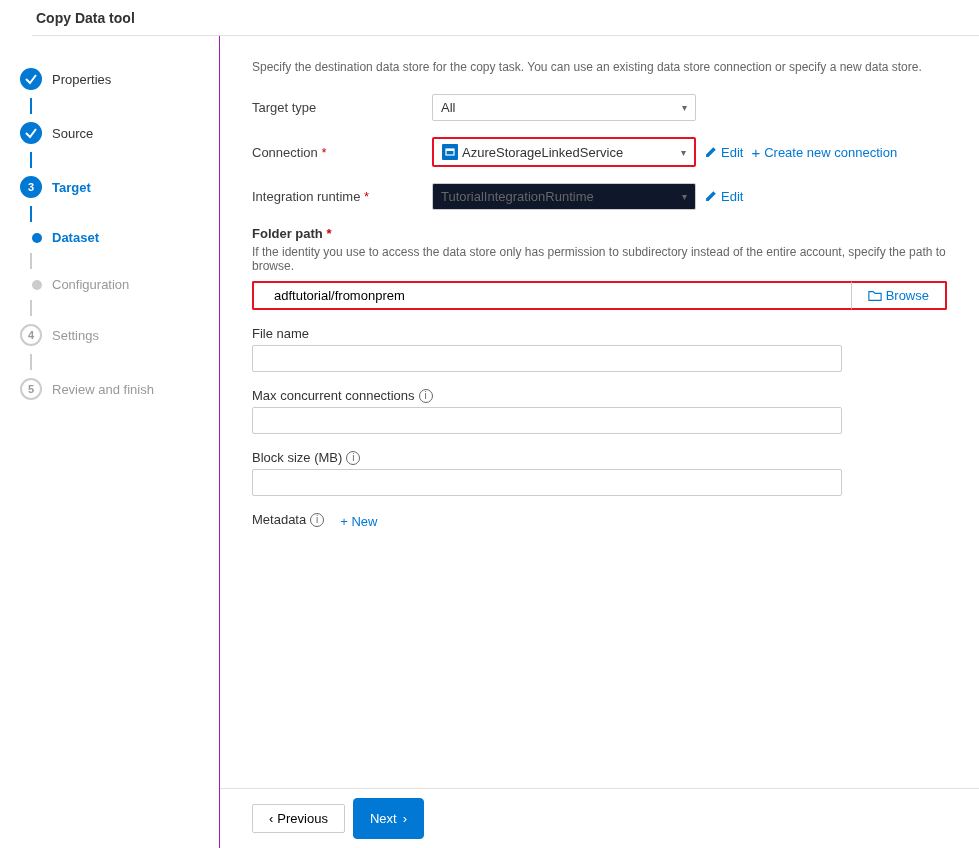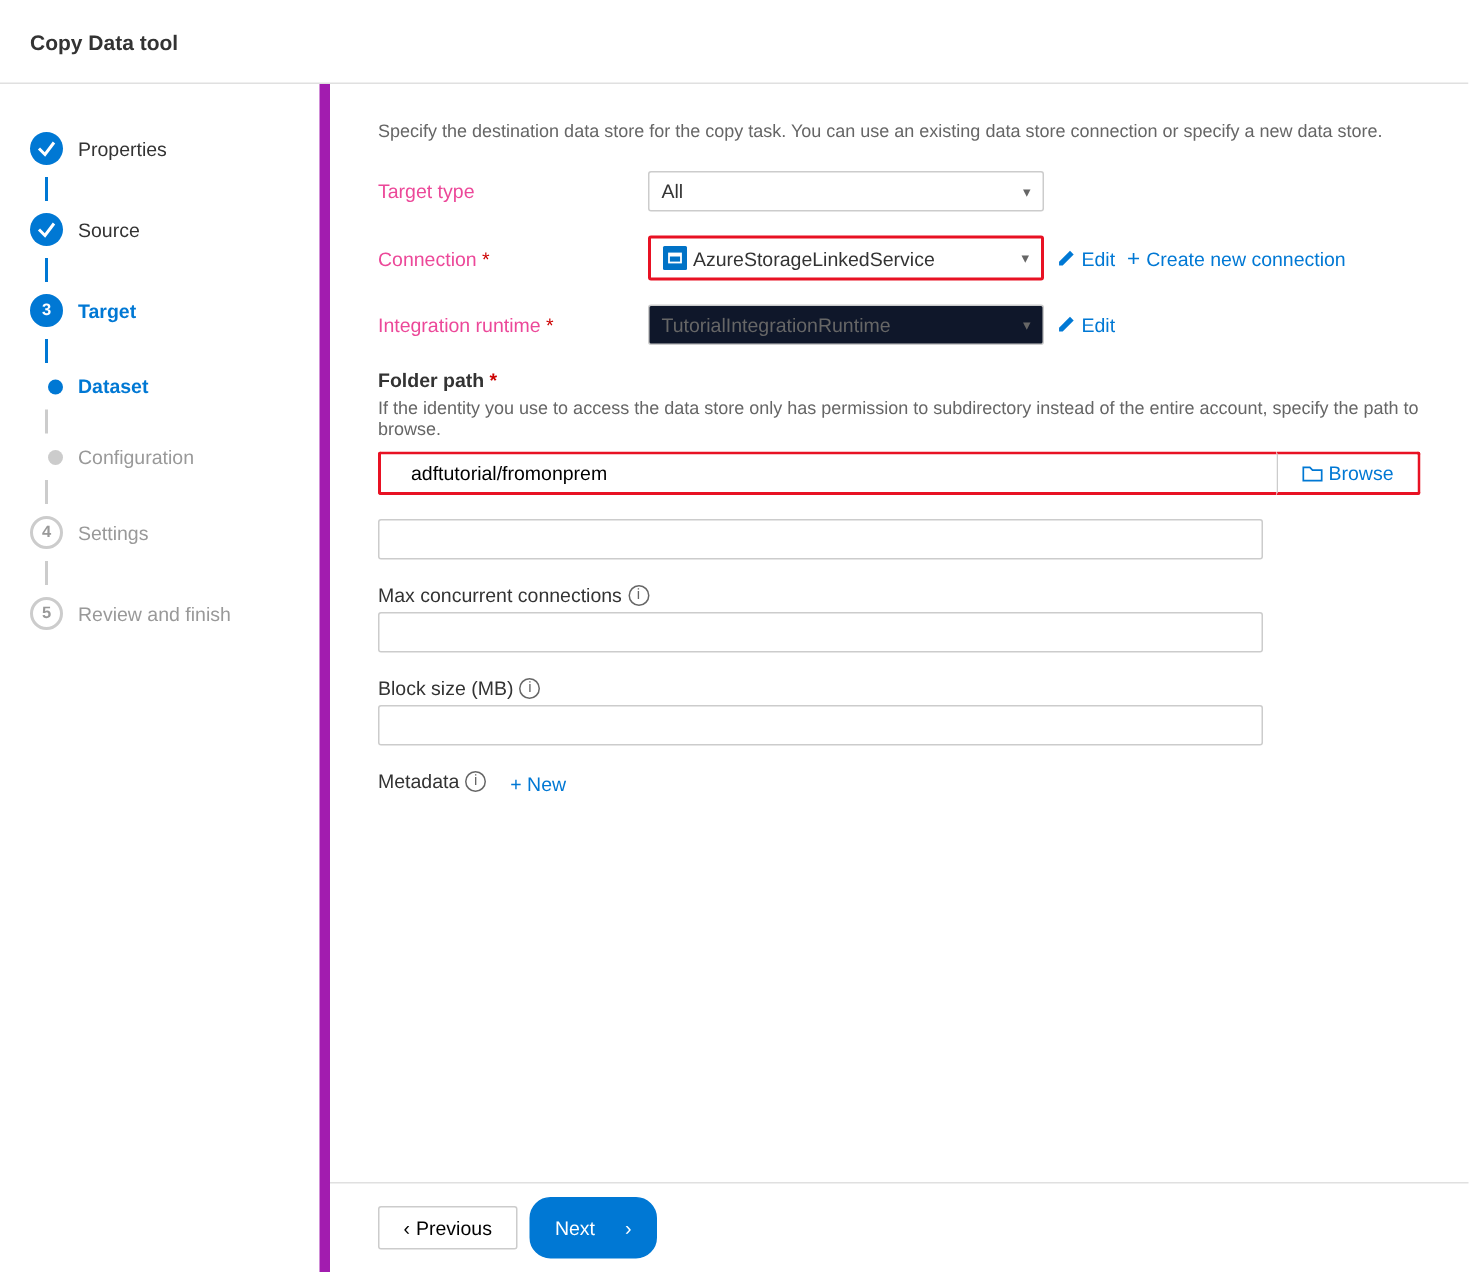--- a/index.html
+++ b/index.html
@@ -1,39 +1,40 @@
 <!DOCTYPE html>
 <html><head>
   <meta charset="utf-8">
   <style>
     * { box-sizing: border-box; margin: 0; padding: 0; }
     body { font-family: 'Segoe UI', Arial, sans-serif; font-size: 13px; color: #333; background: #fff; width: 979px; height: 848px; overflow: hidden; display: flex; flex-direction: column; }
 
     
     .app-header {
-      height: 56px;
+      height: 36px;
       border-bottom: 1px solid #e0e0e0;
       display: flex;
       align-items: center;
-      padding: 0 20px;
-      background: #fff;
+      padding: 0 4px;
+      background: #fff;
+      margin-left: 32px;
     }
     .app-title { font-size: 14px; font-weight: 600; color: #333; }
 
     
     .main-layout {
       display: flex;
       flex: 1;
       overflow: hidden;
     }
 
     
     .sidebar {
       width: 220px;
-      border-right: 7px solid #a21caf;
+      border-right: 1px solid #a21caf;
       padding: 24px 0;
       background: #fff;
       flex-shrink: 0;
     }
     .sidebar-item {
       display: flex;
       align-items: center;
       padding: 8px 20px;
       gap: 10px;
       cursor: pointer;
@@ -87,21 +88,21 @@
     }
 
     .form-row {
       display: flex;
       align-items: center;
       margin-bottom: 16px;
     }
     .form-label {
       width: 180px;
       font-size: 13px;
-      color: #ec4899;
+      color: #404040;
       flex-shrink: 0;
     }
     .form-label.required::after {
       content: ' *';
       color: #c00;
     }
 
     .form-control {
       display: flex;
       align-items: center;
@@ -259,24 +260,24 @@
       gap: 4px;
     }
 
     .btn-primary {
       padding: 12px 16px;
       border: 1px solid #0078d4;
       background: #0078d4;
       color: #fff;
       font-size: 13px;
       cursor: pointer;
-      border-radius: 14px;
-      display: flex;
-      align-items: center;
-      gap: 20px;
+      border-radius: 4px;
+      display: flex;
+      align-items: center;
+      gap: 6px;
     }
 
     
     .check-svg { width: 14px; height: 14px; }
   </style>
 </head>
 <body>
 
 <div class="app-header">
   <span class="app-title">Copy Data tool</span>
@@ -411,20 +412,21 @@
         <button class="browse-btn">
           <svg width="14" height="14" viewBox="0 0 16 16" fill="#0078d4">
             <path d="M1 3h5l2 2h7v8H1V3z" fill="none" stroke="#0078d4" stroke-width="1.3"></path>
           </svg>
           <span>Browse</span>
         </button>
       </div>
     </div>
 
     <div class="field-group">
+      <div class="field-label">File name</div>
       <input type="text" class="text-input" value="" style="">
     </div>
 
     <div class="field-group">
       <div class="field-label">
         <span>Max concurrent connections</span>
         <span class="info-icon">i</span>
       </div>
       <input type="text" class="text-input" value="" style="">
     </div>

